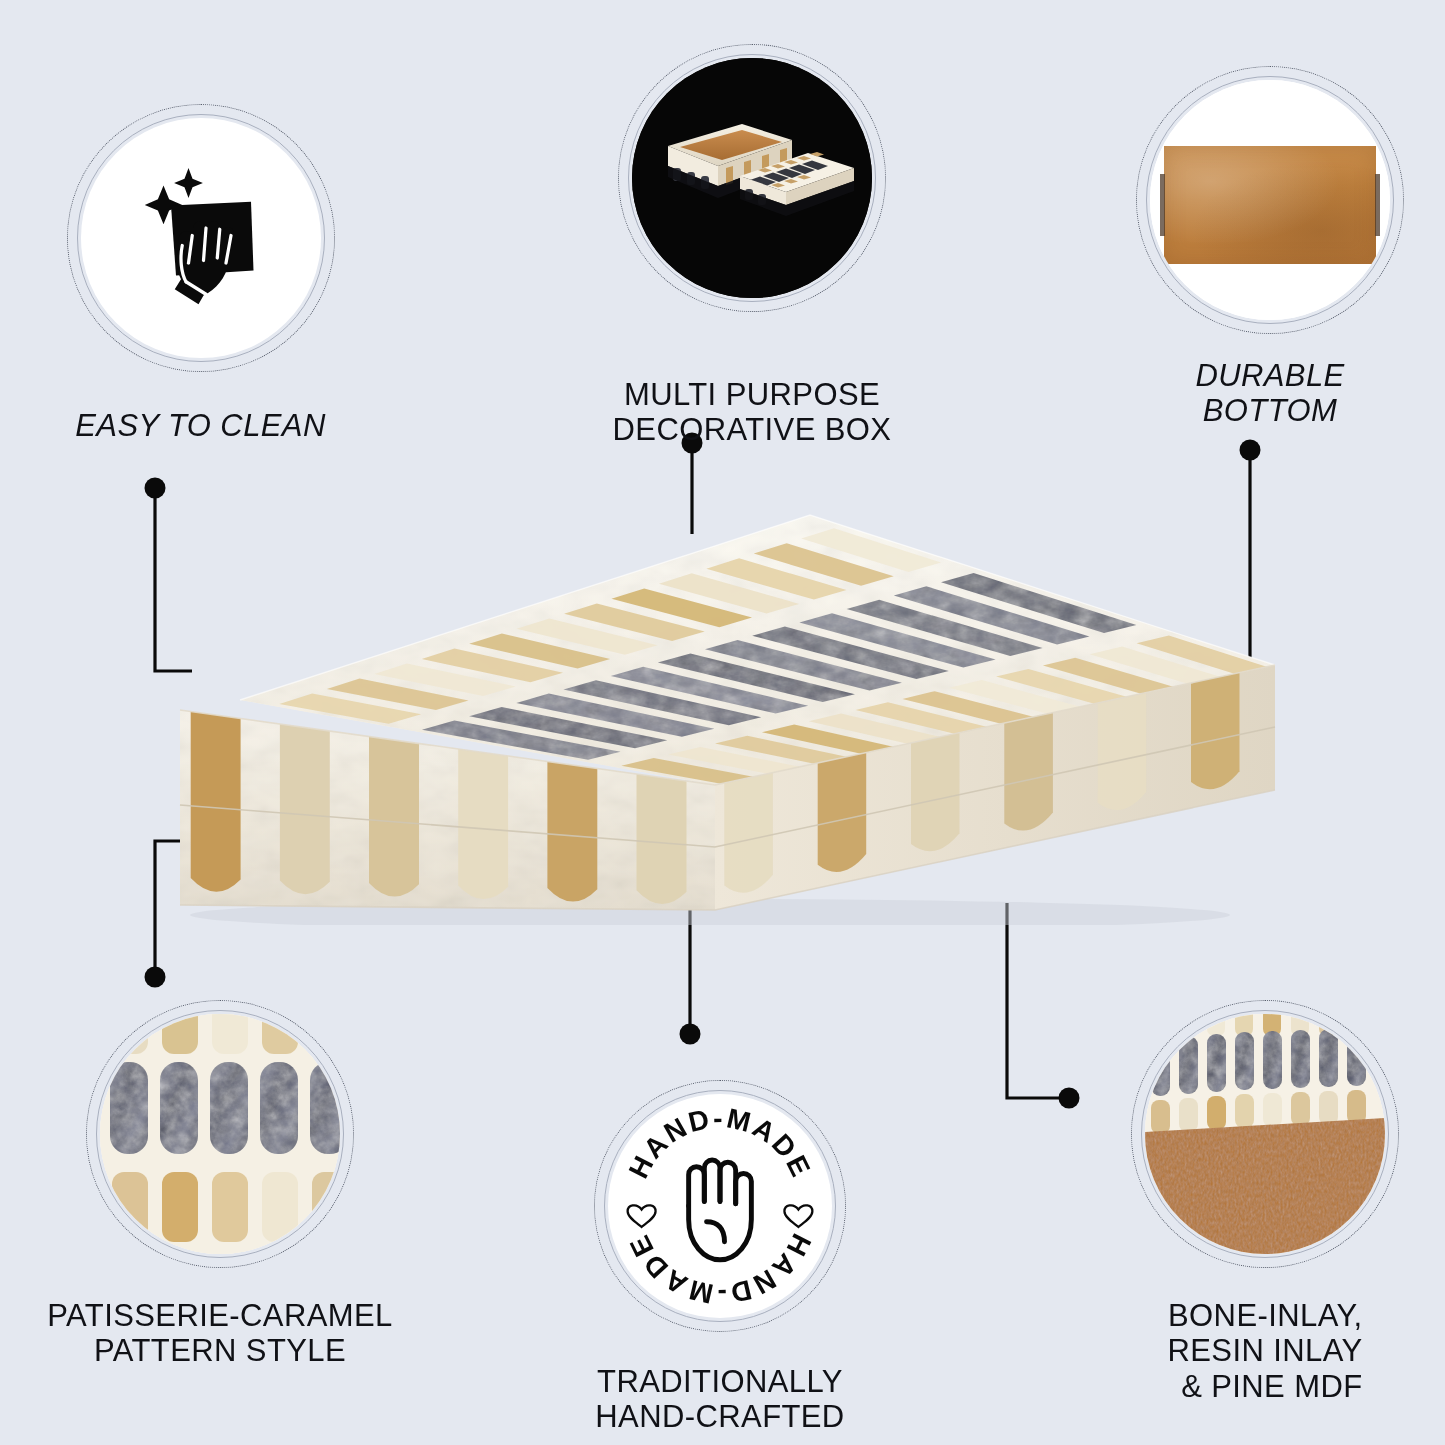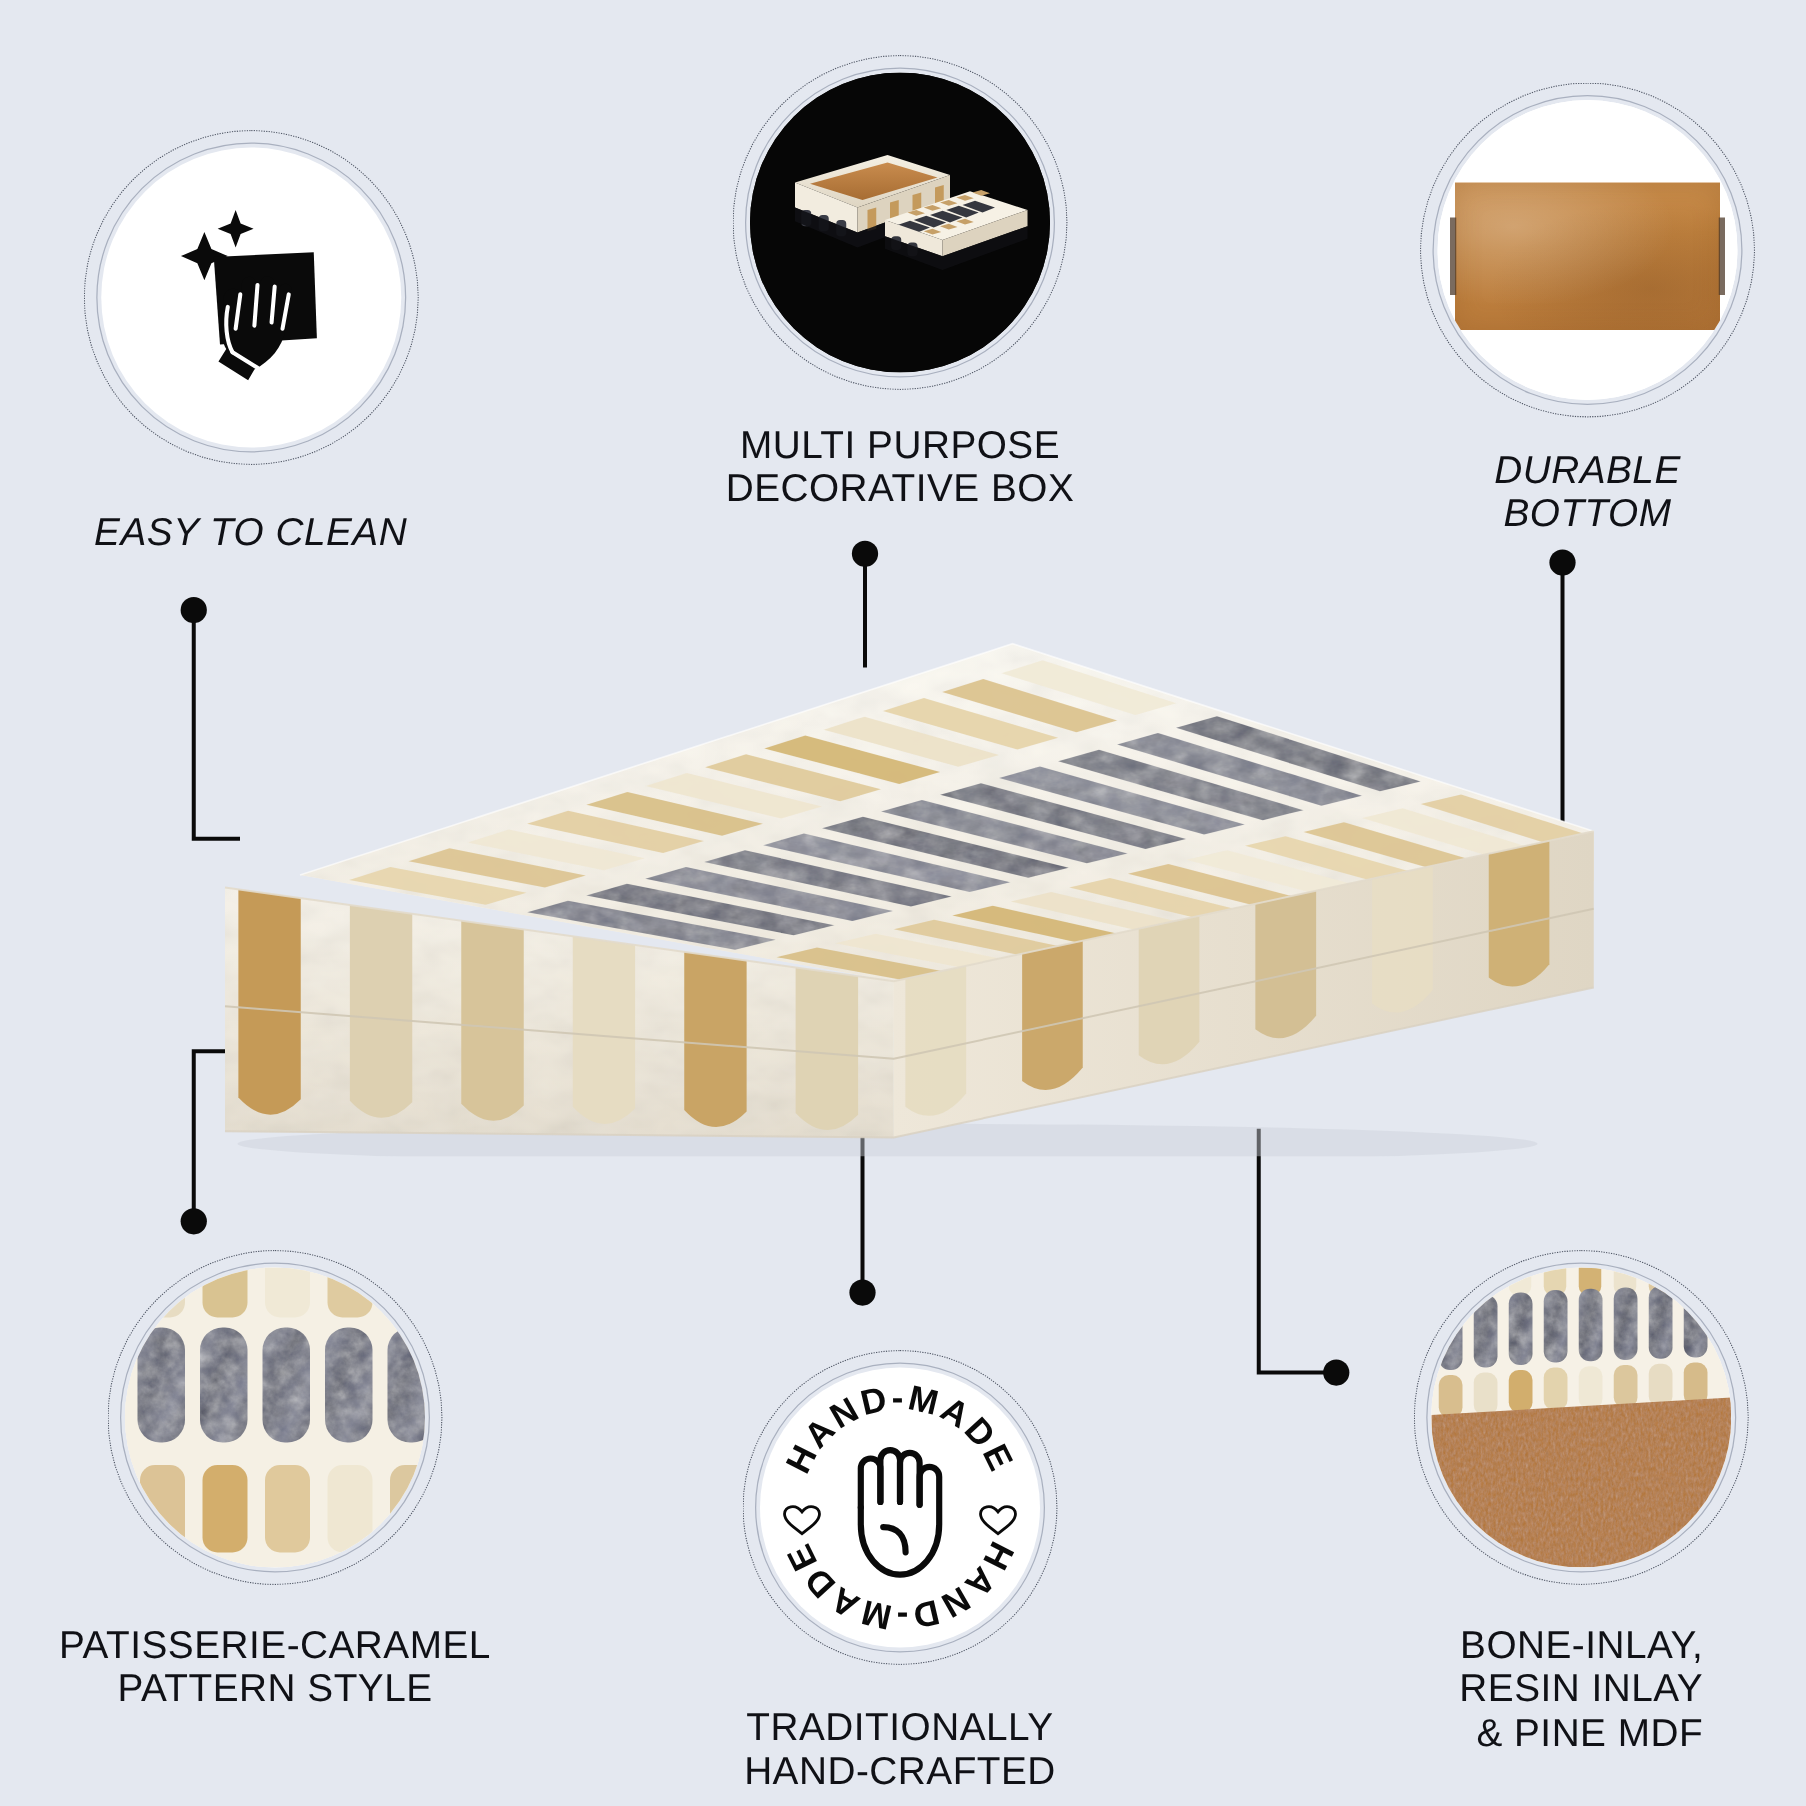--- a/index.html
+++ b/index.html
@@ -69,21 +69,21 @@
     color: #101116;
     font-size: 31px;
     line-height: 1.14;
     letter-spacing: .4px;
     font-weight: 400;
     white-space: pre-line;
   }
 
   
   #f-easy-clean      { left: 28px;   top: 104px; width: 345px; }
-  #f-multi-purpose   { left: 546px;  top: 44px;  width: 348px; }
+  #f-multi-purpose   { left: 578px;  top: 44px;  width: 348px; gap: 39px; }
   #f-durable-bottom  { left: 1100px; top: 66px;  width: 340px; font-style: italic; }
   #f-pattern-style   { left: 40px;   top: 1000px; width: 360px; }
   #f-hand-crafted    { left: 550px;  top: 1080px; width: 340px; }
   #f-materials       { left: 1090px; top: 1000px; width: 350px; }
 
   #f-easy-clean .circle-wrap,
   #f-multi-purpose .circle-wrap,
   #f-durable-bottom .circle-wrap,
   #f-pattern-style .circle-wrap,
   #f-materials .circle-wrap { width: 268px; height: 268px; }

